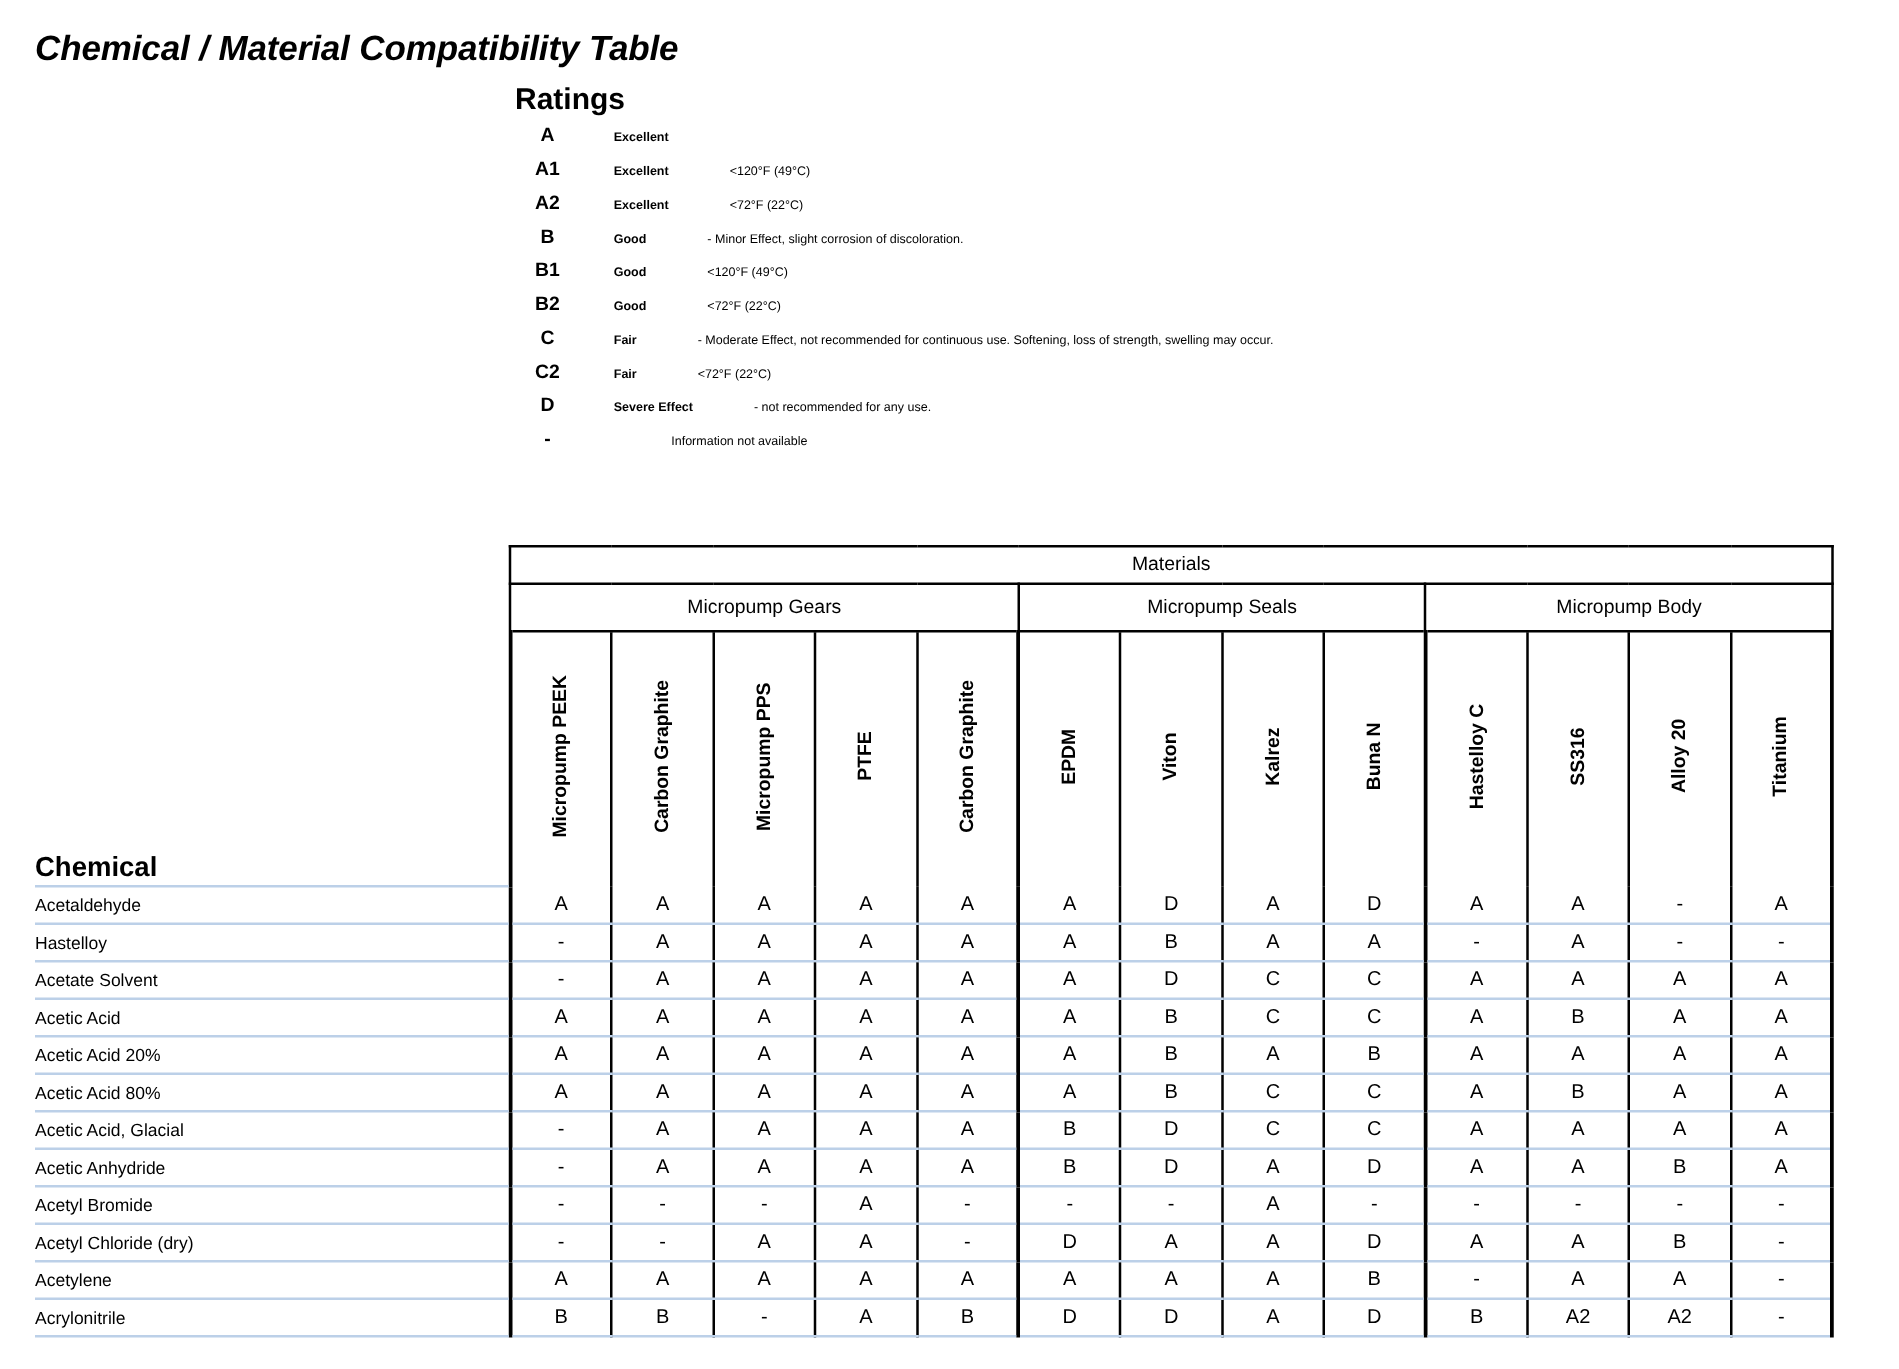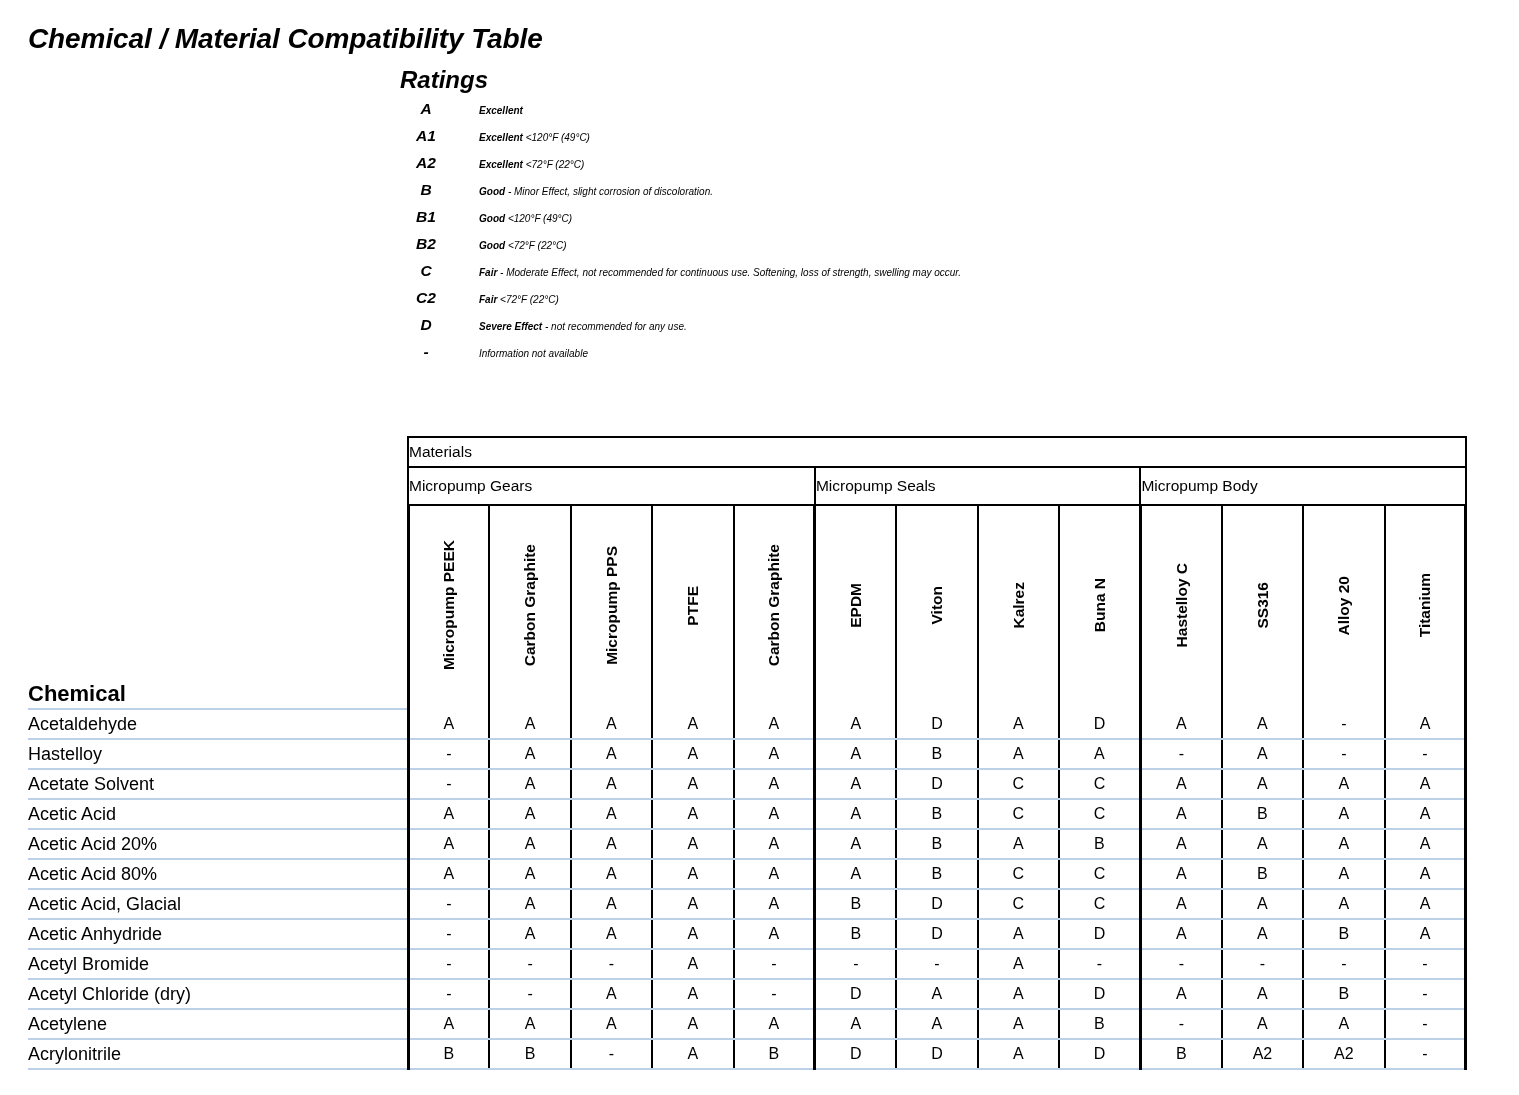--- a/index.html
+++ b/index.html
@@ -22,23 +22,22 @@
     font-size: 28px;
     font-weight: bold;
     letter-spacing: -0.1px;
     white-space: nowrap;
     font-style: italic;
   }
 
   
   #ratings-legend {
     position: absolute;
-    left: 400px; top: 68px;
+    left: 412px; top: 68px;
     width: 1090px;
-    font-style: italic;
   }
   #ratings-heading {
     font-size: 24px;
     font-weight: bold;
     margin: 0 0 8px 0;
     line-height: 1.0;
   }
   .legend-row {
     display: flex;
     align-items: baseline;
@@ -51,21 +50,21 @@
     text-align: center;
     font-weight: bold;
     font-size: 15.5px;
   }
   .legend-desc {
     padding-left: 27px;
     white-space: nowrap;
     font-size: 10px;
   }
   .legend-desc .kw { font-weight: bold; }
-  .legend-desc .rest { font-weight: normal; }
+  .legend-desc .rest { font-weight: normal; padding-left: 46px; }
 
   
   #compat-table-wrap {
     position: absolute;
     left: 28px; top: 436px;
     width: 1440px;
   }
   table.compat {
     border-collapse: collapse;
     table-layout: fixed;
@@ -76,35 +75,35 @@
     padding: 0;
     font-weight: normal;
     vertical-align: middle;
   }
 
   
   .col-chem { width: 380px; }
   .cell-chem {
     text-align: left;
     padding-left: 4px;
-    font-size: 18px;
+    font-size: 14px;
     white-space: nowrap;
     border-bottom: 2.5px solid #bcd0e8;
   }
   .cell-chem.blank { border-bottom: none; }
   .cell-chem.head {
     font-weight: bold;
     font-size: 22px;
     vertical-align: bottom;
     padding-bottom: 1px;
   }
 
   
   .grp-all, .grp-sub {
-    text-align: left;
+    text-align: center;
     font-size: 15.5px;
     font-weight: bold;
     border: 2.5px solid #000;
     margin-left: 16px;
   }
   .grp-all { height: 30px; }
   .grp-sub { height: 38px; }
 
   
   .vhead {

